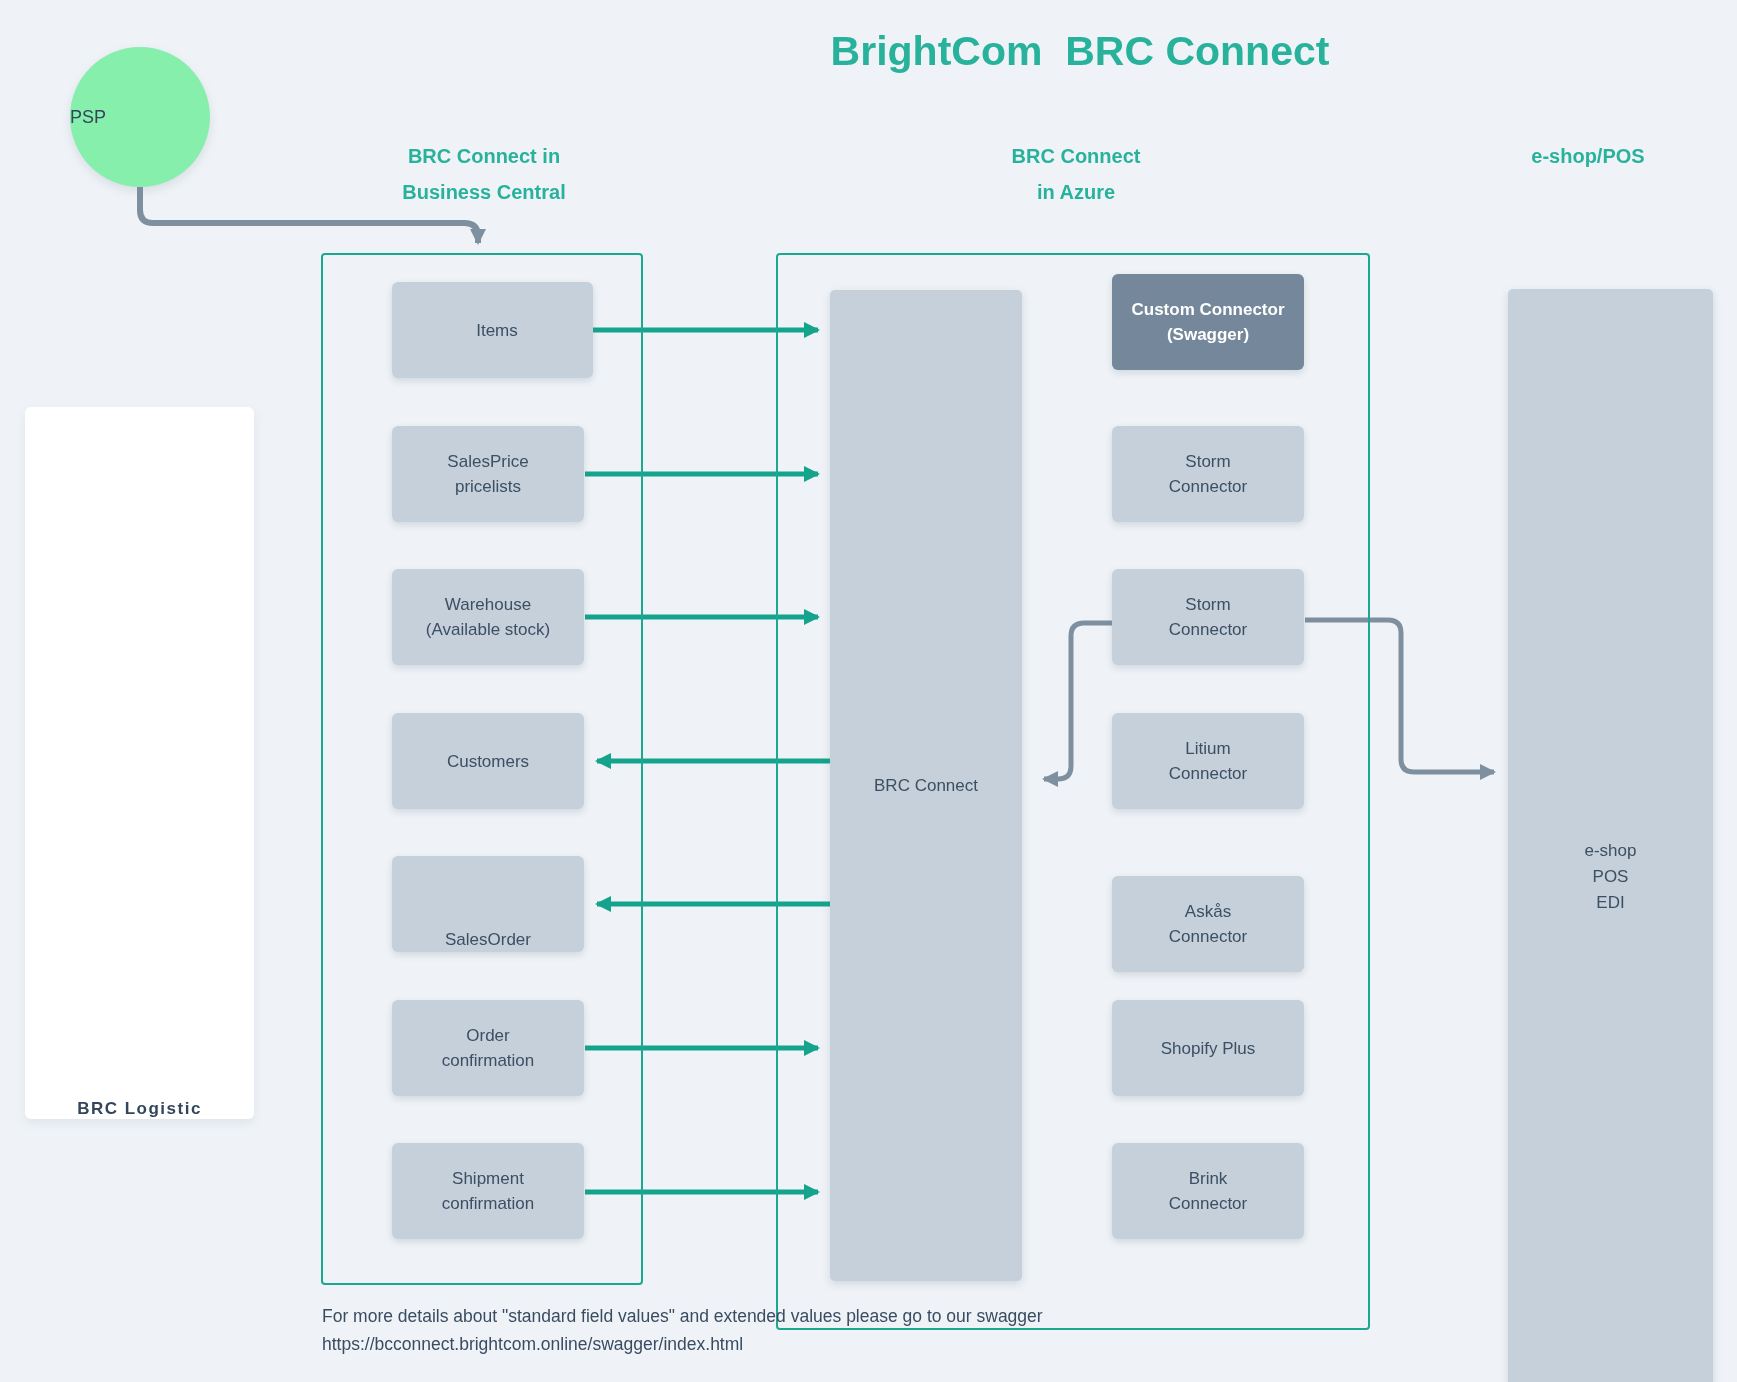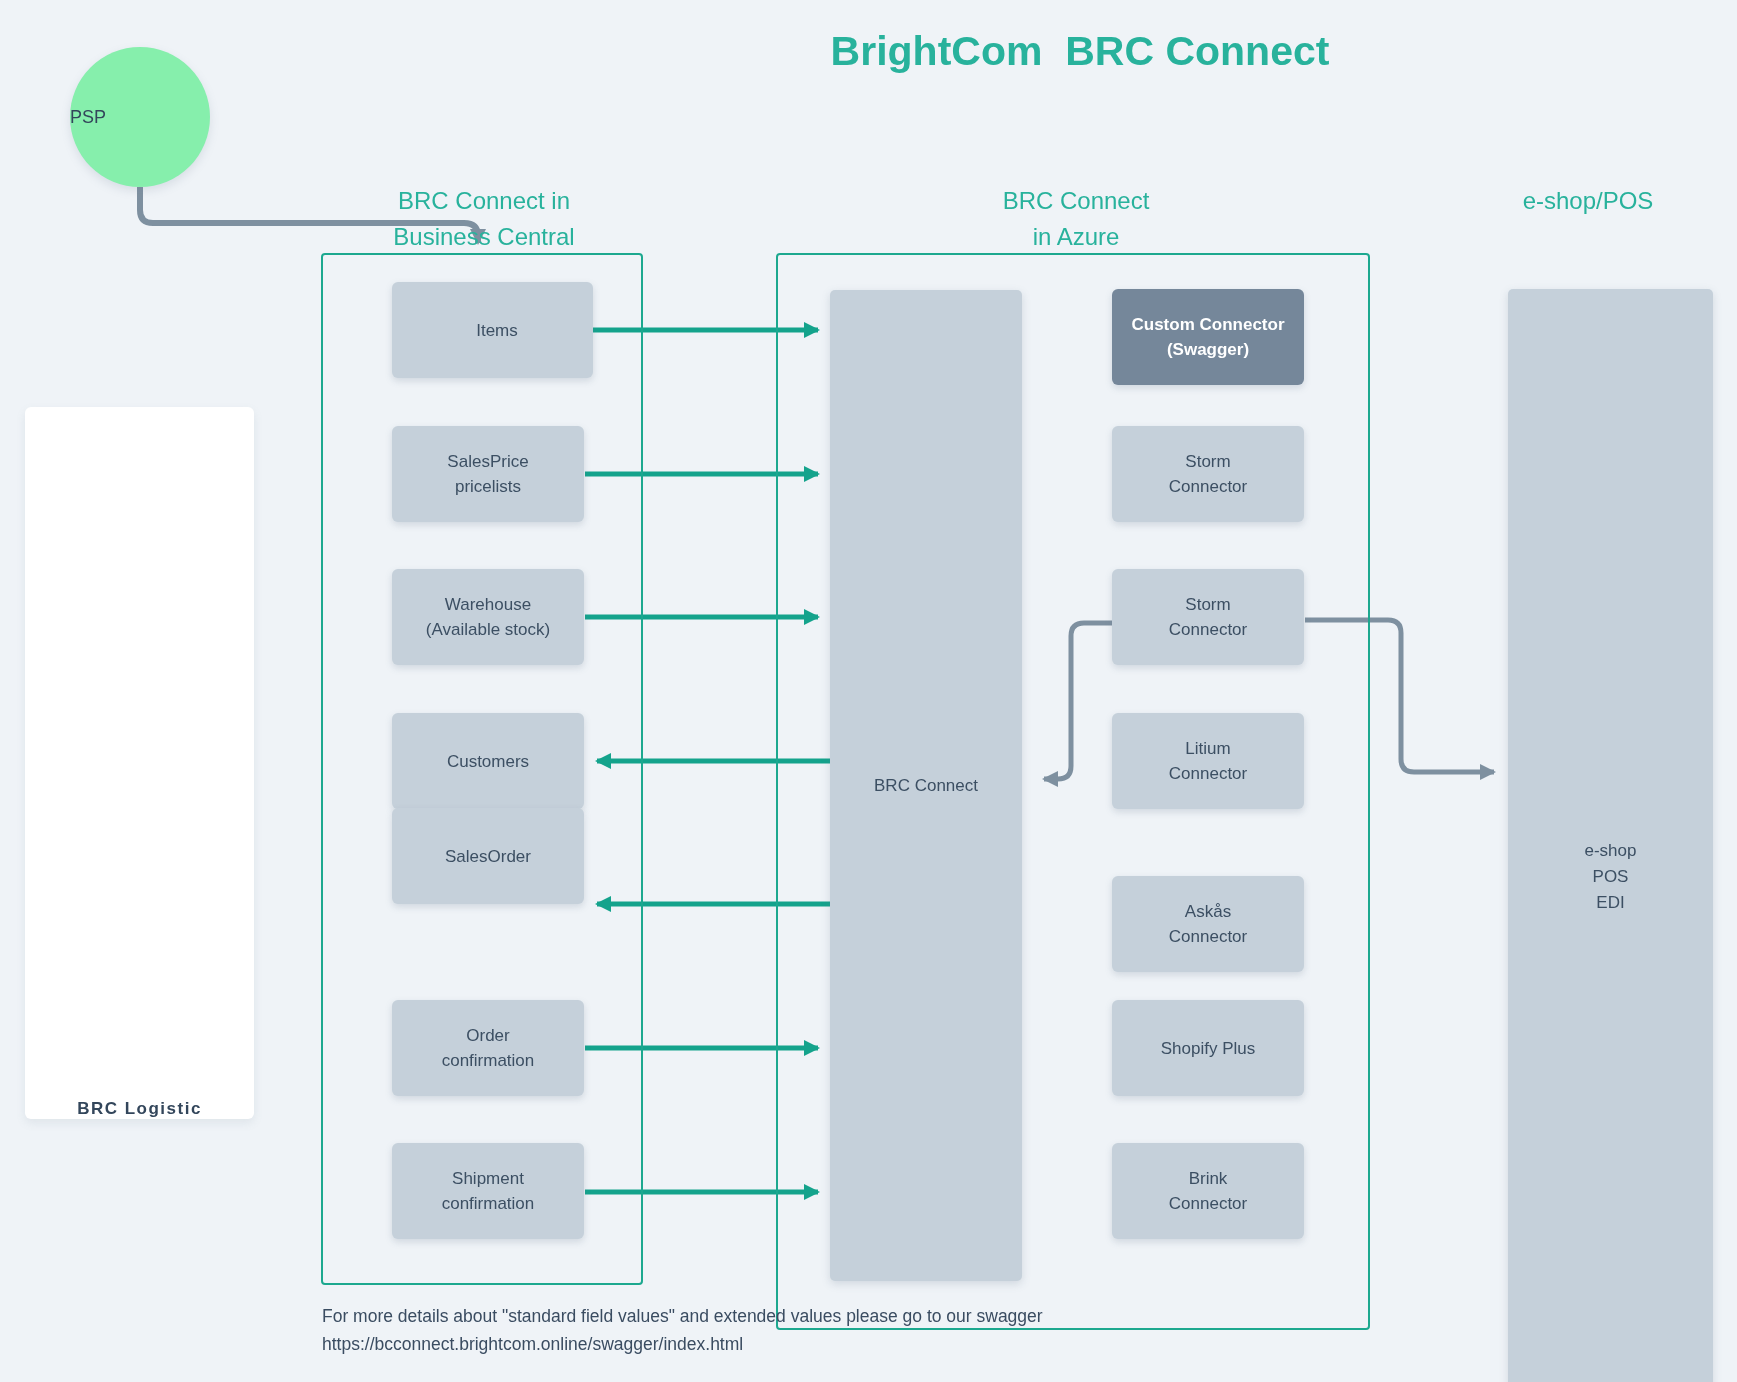--- a/index.html
+++ b/index.html
@@ -19,24 +19,23 @@
   .title{
     left:700px; top:28px; width:760px;
     text-align:center;
     font-size:41px; font-weight:bold;
     color:#28b29c;
     white-space:pre;
   }
   .col-header{
     width:320px;
     text-align:center;
-    font-size:24px; font-weight:normal;
+    font-size:20px; font-weight:bold;
     color:#28b29c;
     line-height:36px;
-    margin-top:45px;
   }
   .psp-circle{
     left:70px; top:47px; width:140px; height:140px;
     background:#86efac; border-radius:50%;
     box-shadow:0 4px 10px rgba(110,130,150,0.18);
     display:flex; align-items:center; 
     font-size:18px; color:#33465b;
   }
   .logistic-box{
     left:25px; top:407px; width:229px; height:712px;
@@ -157,38 +156,38 @@
     <div>pricelists</div>
   </div>
   <div class="abs node lcol" style="top:713px;">
     <div>Customers</div>
     <div></div>
   </div>
   <div class="abs node lcol" style="top:569px;">
     <div>Warehouse</div>
     <div>(Available stock)</div>
   </div>
-  <div class="abs node lcol" style="top:808px;">
+  <div class="abs node lcol" style="top:856px;justify-content:flex-end;">
     <div>SalesOrder</div>
     <div></div>
   </div>
   <div class="abs node lcol" style="top:1000px;">
     <div>Order</div>
     <div>confirmation</div>
   </div>
   <div class="abs node lcol" style="top:1143px;">
     <div>Shipment</div>
     <div>confirmation</div>
   </div>
 
   <div class="abs hub">
     <span>BRC Connect</span>
   </div>
 
-  <div class="abs node dark rcol" style="top:289px;justify-content:center;">
+  <div class="abs node dark rcol" style="top:274px;justify-content:center;">
     <div>Custom Connector</div>
     <div>(Swagger)</div>
   </div>
   <div class="abs node rcol" style="top:426px;">
     <div>Storm</div>
     <div>Connector</div>
   </div>
   <div class="abs node rcol" style="top:569px;">
     <div>Storm</div>
     <div>Connector</div>

